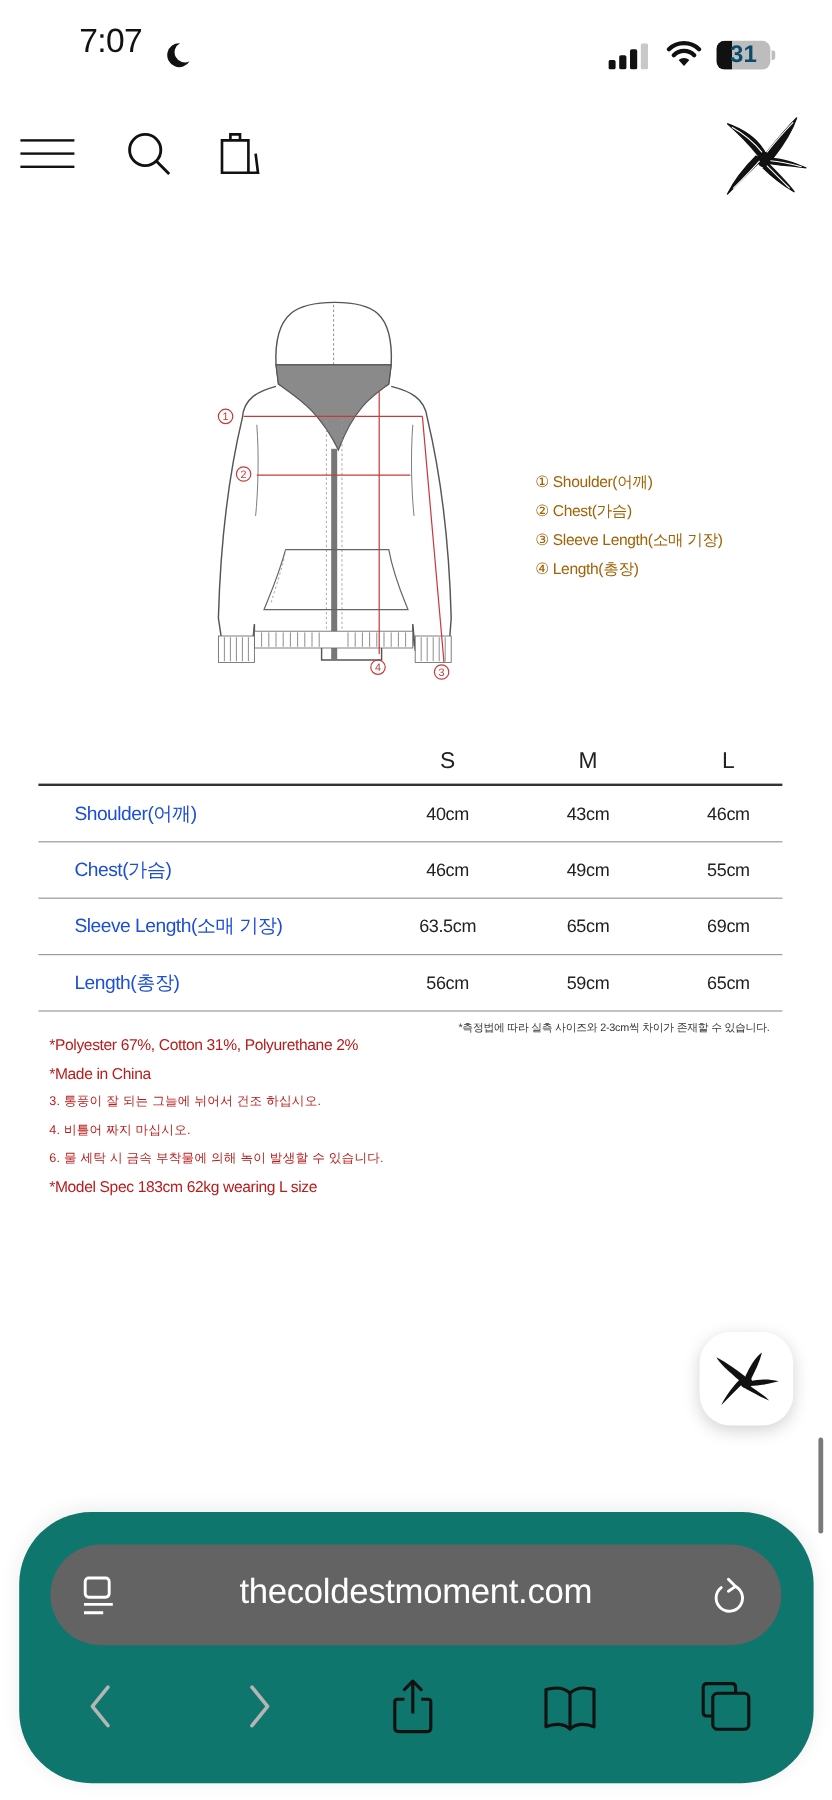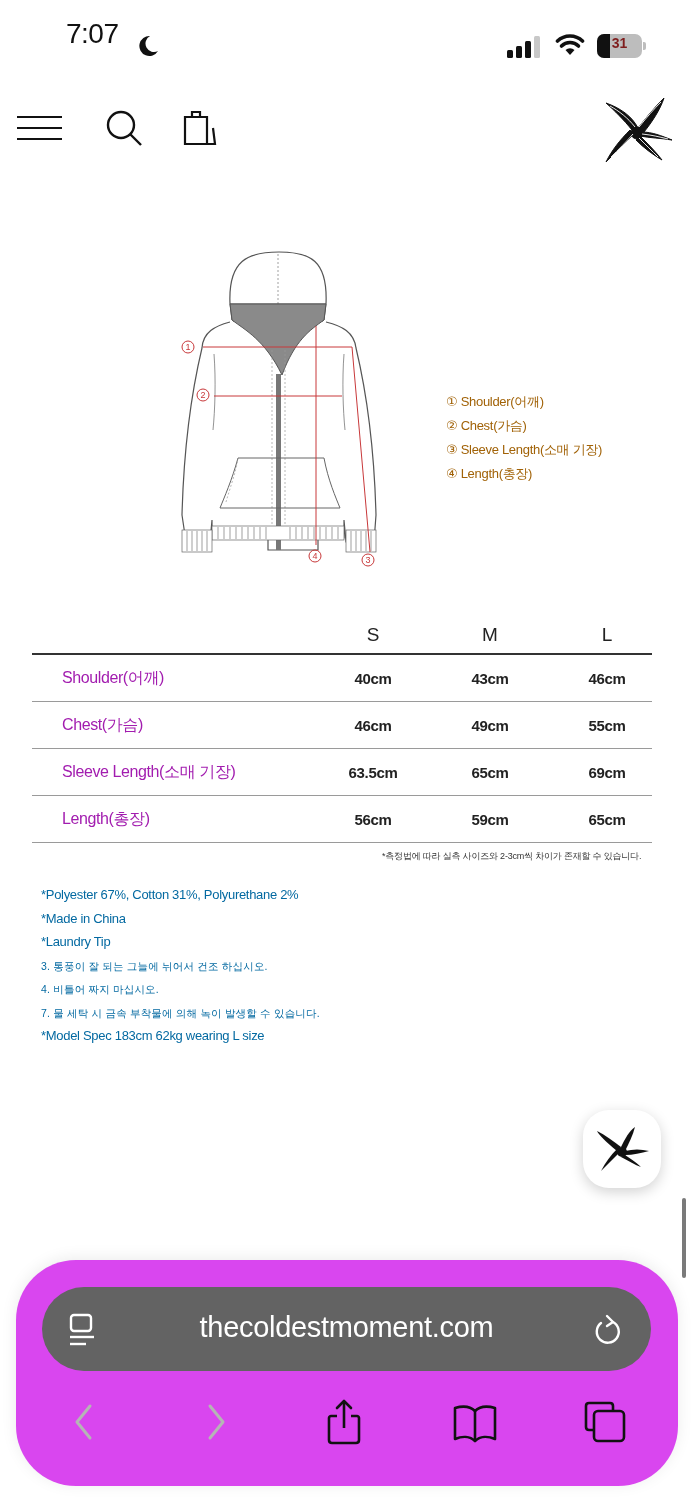--- a/index.html
+++ b/index.html
@@ -8,62 +8,62 @@
 
     
     .status-bar { position: absolute; top: 0; left: 0; width: 693px; height: 90px; }
     .status-time { position: absolute; left: 66px; top: 18px; font-size: 28px; font-weight: 400; letter-spacing: -0.5px; }
     .moon-icon { position: absolute; left: 136px; top: 34px; width: 24px; height: 24px; }
     .signal-icon { position: absolute; left: 507px; top: 36px; }
     .wifi-icon { position: absolute; left: 555px; top: 33px; }
     .battery { position: absolute; left: 597px; top: 34px; width: 50px; height: 24px; }
     .battery-body { position: absolute; left: 0; top: 0; width: 45px; height: 24px; border-radius: 7px; background: #bdbdbd; overflow: hidden; }
     .battery-fill { position: absolute; left: 0; top: 0; width: 13px; height: 24px; background: #111; }
-    .battery-text { position: absolute; left: 0; top: 1px; width: 45px; text-align: center; font-size: 14px; font-weight: 700; color: #7f1d1d; }
+    .battery-text { position: absolute; left: 0; top: 1px; width: 45px; text-align: center; font-size: 20px; font-weight: 700; color: #0c4a6e; }
     .battery-tip { position: absolute; left: 46px; top: 8px; width: 3px; height: 8px; border-radius: 0 2px 2px 0; background: #bdbdbd; }
 
     
     .site-header { position: absolute; top: 90px; left: 0; width: 693px; height: 80px; }
     .menu-icon { position: absolute; left: 17px; top: 26px; width: 45px; height: 24px; }
     .menu-icon span { position: absolute; left: 0; width: 45px; height: 2px; background: #111; }
     .search-icon { position: absolute; left: 104px; top: 18px; }
     .bag-icon { position: absolute; left: 182px; top: 18px; }
     .logo-icon { position: absolute; left: 602px; top: 6px; }
 
     
     .diagram { position: absolute; left: 170px; top: 240px; width: 220px; height: 340px; }
     .legend { position: absolute; left: 446px; top: 390px; font-size: 13px; color: #a16207; line-height: 24px; }
     .legend div { white-space: nowrap; letter-spacing: -0.3px; }
 
     
     .size-table { position: absolute; left: 32px; top: 620px; width: 620px; }
     .size-head { position: relative; height: 35px; border-bottom: 2px solid #333; }
     .size-head .col { position: absolute; top: 4px; font-size: 19px; color: #222; width: 80px; text-align: center; }
     .size-row { position: relative; height: 47px; border-bottom: 1px solid #9a9a9a; }
-    .size-row .label { position: absolute; left: 30px; top: 13px; font-size: 16px; color: #a21caf; letter-spacing: -0.4px; }
-    .size-row .val { position: absolute; top: 15px; width: 80px; text-align: center; font-size: 15px; color: #222; letter-spacing: -0.3px; font-weight: bold; }
+    .size-row .label { position: absolute; left: 30px; top: 13px; font-size: 16px; color: #1d4ed8; letter-spacing: -0.4px; }
+    .size-row .val { position: absolute; top: 15px; width: 80px; text-align: center; font-size: 15px; color: #222; letter-spacing: -0.3px; }
     .c1 { left: 301px; }
     .c2 { left: 418px; }
     .c3 { left: 535px; }
     .footnote { position: absolute; left: 382px; top: 850px; font-size: 9px; color: #333; white-space: nowrap; letter-spacing: -0.2px; }
 
     
-    .info { position: absolute; left: 41px; top: 885px; font-size: 13px; color: #0369a1; }
+    .info { position: absolute; left: 41px; top: 861px; font-size: 13px; color: #b91c1c; }
     .info .line-en { height: 23.5px; line-height: 20px; letter-spacing: -0.3px; white-space: nowrap; }
     .info .line-ko { height: 23.5px; line-height: 20px; font-size: 10.5px; letter-spacing: 0.2px; white-space: nowrap; }
 
     
     .float-btn { position: absolute; left: 583px; top: 1110px; width: 78px; height: 78px; border-radius: 26px; background: #fff; box-shadow: 0 4px 14px rgba(0,0,0,0.18); }
     .float-btn svg { position: absolute; left: 10px; top: 13px; }
 
     
     .scrollbar { position: absolute; left: 682px; top: 1198px; width: 4px; height: 80px; border-radius: 2px; background: #7a7a7a; }
 
     
-    .safari-bar { position: absolute; left: 16px; top: 1260px; width: 662px; height: 226px; border-radius: 60px; background: #d946ef; box-shadow: 0 -2px 16px rgba(0,0,0,0.08); }
+    .safari-bar { position: absolute; left: 16px; top: 1260px; width: 662px; height: 226px; border-radius: 60px; background: #0f766e; box-shadow: 0 -2px 16px rgba(0,0,0,0.08); }
     .url-bar { position: absolute; left: 26px; top: 27px; width: 609px; height: 84px; border-radius: 42px; background: #636363; }
     .reader-icon { position: absolute; left: 26px; top: 26px; }
     .url-text { position: absolute; left: 0; top: 24px; width: 609px; text-align: center; font-size: 29px; color: #fff; letter-spacing: -0.3px; }
     .reload-icon { position: absolute; left: 551px; top: 27px; }
     .nav-btn { position: absolute; top: 143px; }
     .back-btn { left: 56px; }
     .fwd-btn { left: 188px; }
     .share-btn { left: 310px; top: 138px; }
     .book-btn { left: 436px; }
     .tabs-btn { left: 567px; top: 140px; }
@@ -245,24 +245,23 @@
     <span class="val c1">56cm</span>
     <span class="val c2">59cm</span>
     <span class="val c3">65cm</span>
   </div>
 </div>
 <div class="footnote">*측정법에 따라 실측 사이즈와 2-3cm씩 차이가 존재할 수 있습니다.</div>
 
 <div class="info">
   <div class="line-en">*Polyester 67%, Cotton 31%, Polyurethane 2%</div>
   <div class="line-en">*Made in China</div>
-  <div class="line-en">*Laundry Tip</div>
   <div class="line-ko">3. 통풍이 잘 되는 그늘에 뉘어서 건조 하십시오.</div>
   <div class="line-ko">4. 비틀어 짜지 마십시오.</div>
-  <div class="line-ko">7. 물 세탁 시 금속 부착물에 의해 녹이 발생할 수 있습니다.</div>
+  <div class="line-ko">6. 물 세탁 시 금속 부착물에 의해 녹이 발생할 수 있습니다.</div>
   <div class="line-en">*Model Spec 183cm 62kg wearing L size</div>
 </div>
 
 <div class="float-btn">
   <svg width="58" height="52" viewBox="0 0 58 52">
     <g fill="#111">
       <path d="M28 24 C20 18 12 12 4 8 C6 12 14 20 24 28 Z"></path>
       <path d="M28 24 C32 16 36 8 42 4 C40 12 36 20 32 28 Z"></path>
       <path d="M32 28 C40 26 48 26 56 28 C48 30 40 32 32 32 Z"></path>
       <path d="M32 32 C38 36 44 40 48 44 C42 42 36 38 28 34 Z"></path>

